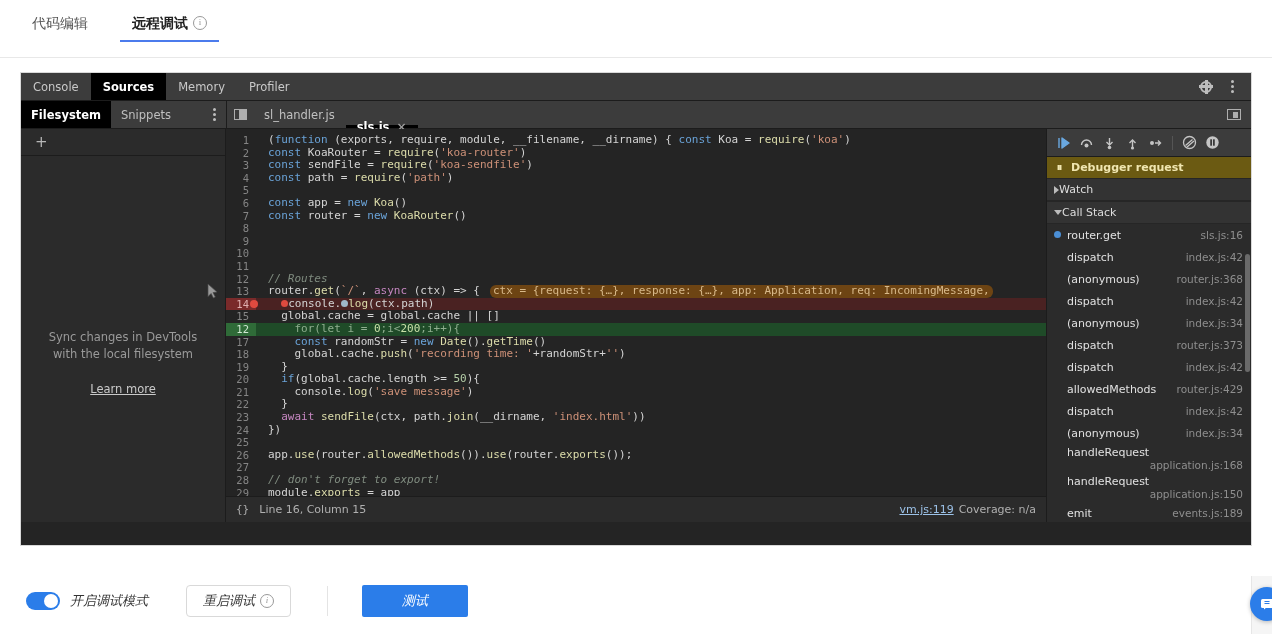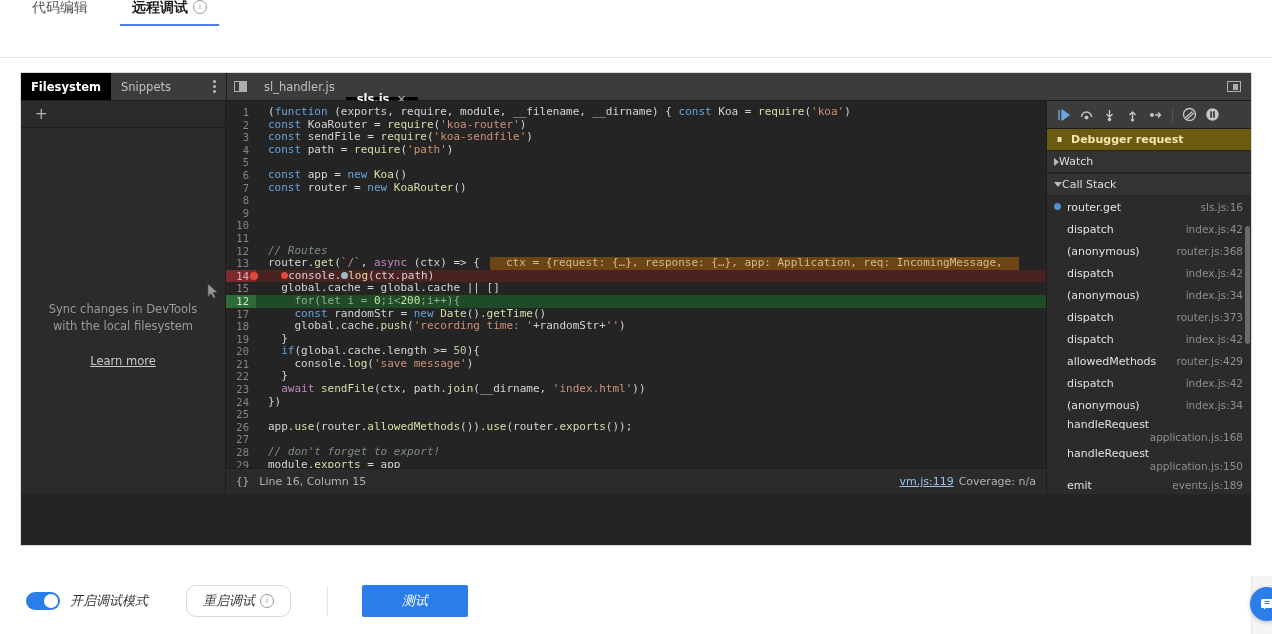--- a/index.html
+++ b/index.html
@@ -9,21 +9,21 @@
     font-family:"Liberation Sans",sans-serif;
     font-size:13px;color:#333;
     -webkit-font-smoothing:antialiased;
   }
   .page{position:relative;width:1272px;height:634px;background:#fff;}
 
   
   .top-tabs{
     position:absolute;left:0;top:0;width:1272px;height:58px;
     background:#fff;border-bottom:1px solid #e8e8e8;
-    display:flex;align-items:flex-start;padding-left:28px;box-sizing:border-box;
+    display:flex;align-items:center;padding-left:28px;box-sizing:border-box;
   }
   .top-tab{
     position:relative;padding:0 4px 12px 4px;margin-right:36px;
     font-size:14px;color:#555;cursor:pointer;line-height:14px;
     display:flex;align-items:center;gap:5px;
   }
   .top-tab.active{color:#222;font-weight:bold;}
   .top-tab.active:after{
     content:"";position:absolute;left:-8px;right:-8px;bottom:0;height:2px;background:#4b7bec;
   }
@@ -132,22 +132,22 @@
   .inline-dot.grey{background:#9fb7c9;}
   .kw{color:#6aa3d8;}
   .kw2{color:#c586c0;}
   .str{color:#ce9178;}
   .num{color:#b5cea8;}
   .com{color:#7f8b7f;font-style:italic;}
   .fn{color:#dcdcaa;}
   .prop{color:#d4d4d4;}
   .op{color:#d4d4d4;}
   .tip{
-    background:#6d4413;color:#d8b98a;padding:0 16px;margin-left:10px;
-    display:inline-block;line-height:12.6px;
+    background:#6d4413;color:#d8b98a;padding:0 3px;margin-left:10px;
+    display:inline-block;line-height:12.6px;border-radius:6px;
   }
   .hscroll{
     position:absolute;left:42px;bottom:5px;width:660px;height:5px;background:#555;border-radius:3px;
   }
   .editor-status{
     position:absolute;left:0;right:0;bottom:0;height:26px;background:#2b2b2b;
     border-top:1px solid #1c1c1c;display:flex;align-items:center;
     font-family:"DejaVu Sans",sans-serif;font-size:11px;color:#b0b0b0;padding:0 10px;box-sizing:border-box;
   }
   .braces{color:#aaa;margin-right:10px;font-family:"DejaVu Sans Mono",monospace;}
@@ -203,21 +203,21 @@
     display:flex;align-items:center;padding-left:22px;box-sizing:border-box;gap:0;font-style:italic;
   }
   .switch{
     width:34px;height:18px;border-radius:9px;background:#2b7de9;position:relative;cursor:pointer;flex:none;
   }
   .switch i{
     position:absolute;right:2px;top:2px;width:14px;height:14px;border-radius:50%;background:#fff;display:block;
   }
   .switch-label{margin-left:10px;font-size:13px;color:#333;white-space:nowrap;}
   .btn-outline{
-    margin-left:38px;height:32px;min-width:100px;border:1px solid #d9d9d9;background:#fff;border-radius:10px;
+    margin-left:38px;height:32px;min-width:100px;border:1px solid #d9d9d9;background:#fff;border-radius:4px;
     display:flex;align-items:center;justify-content:center;gap:5px;padding:0 16px;
     font-size:13px;color:#333;cursor:pointer;box-sizing:border-box;
   }
   .vsep{width:1px;height:30px;background:#e4e4e4;margin-left:36px;}
   .btn-primary{
     margin-left:34px;height:32px;min-width:70px;background:#2b7de9;color:#fff;border-radius:2px;
     display:flex;align-items:center;justify-content:center;font-size:13px;cursor:pointer;padding:0 18px;
   }
   .fab{
     position:absolute;right:-8px;bottom:13px;width:34px;height:34px;border-radius:50%;
@@ -239,20 +239,46 @@
       <span>代码编辑</span>
     </div>
     <div class="top-tab active">
       <span>远程调试</span>
       <span class="info-glyph">i</span>
     </div>
   </div>
 
   <div class="devtools">
 
+    <div class="dt-toolbar">
+      <div class="dt-tab">
+        <span>Console</span>
+      </div>
+      <div class="dt-tab active">
+        <span>Sources</span>
+      </div>
+      <div class="dt-tab">
+        <span>Memory</span>
+      </div>
+      <div class="dt-tab">
+        <span>Profiler</span>
+      </div>
+      <div class="dt-toolbar-right">
+        <div class="ticon">
+            <span class="gear"></span>
+          </div>
+        <div class="ticon">
+            <span class="kebab">
+              <i></i>
+              <i></i>
+              <i></i>
+            </span>
+          </div>
+      </div>
+    </div>
 
     <div class="dt-row2">
       <div class="nav-left">
         <div class="dt-subtab active">
           <span>Filesystem</span>
         </div>
         <div class="dt-subtab">
           <span>Snippets</span>
         </div>
         <div class="spacer"></div>

